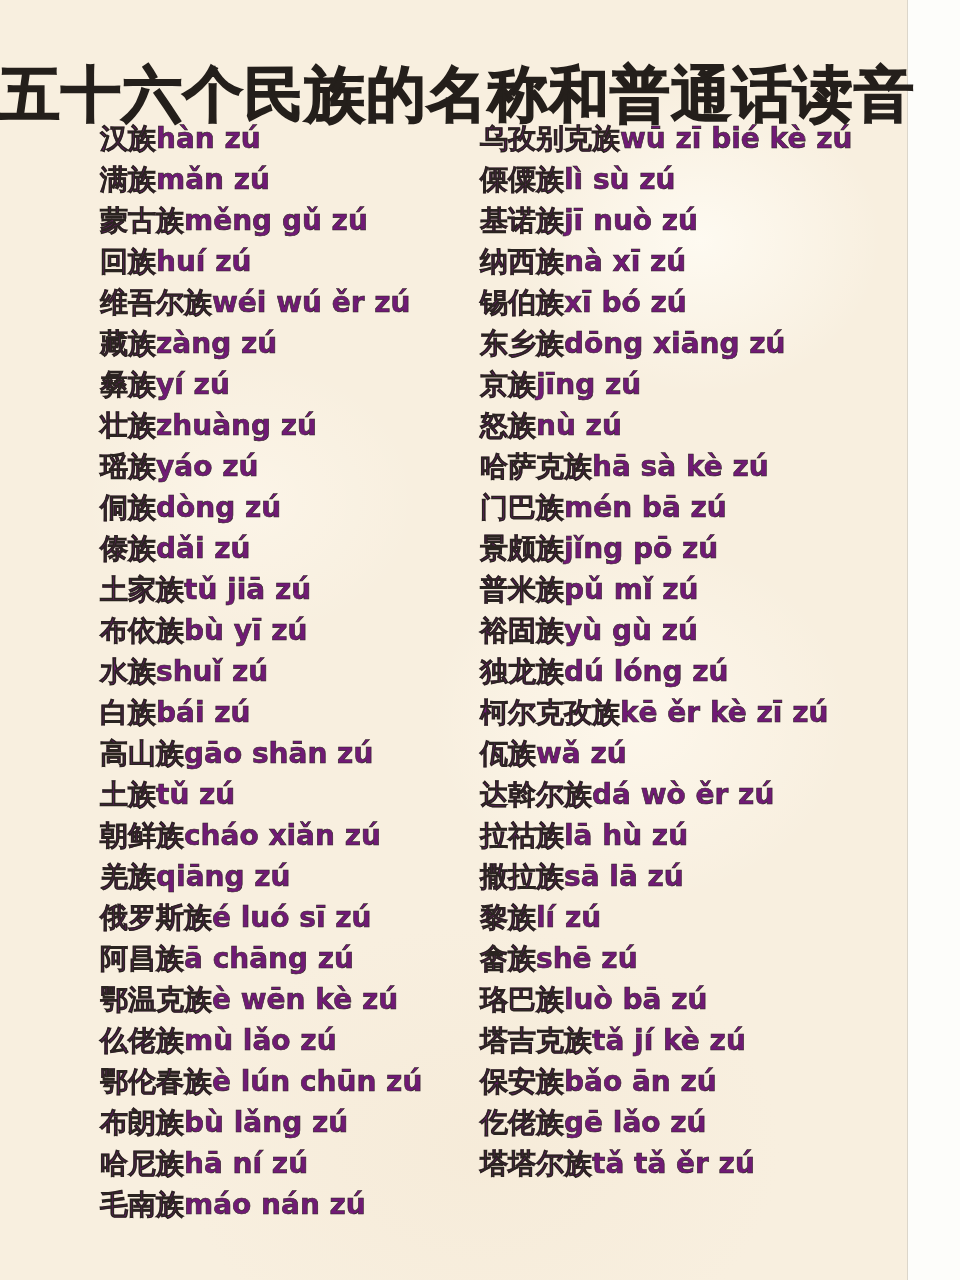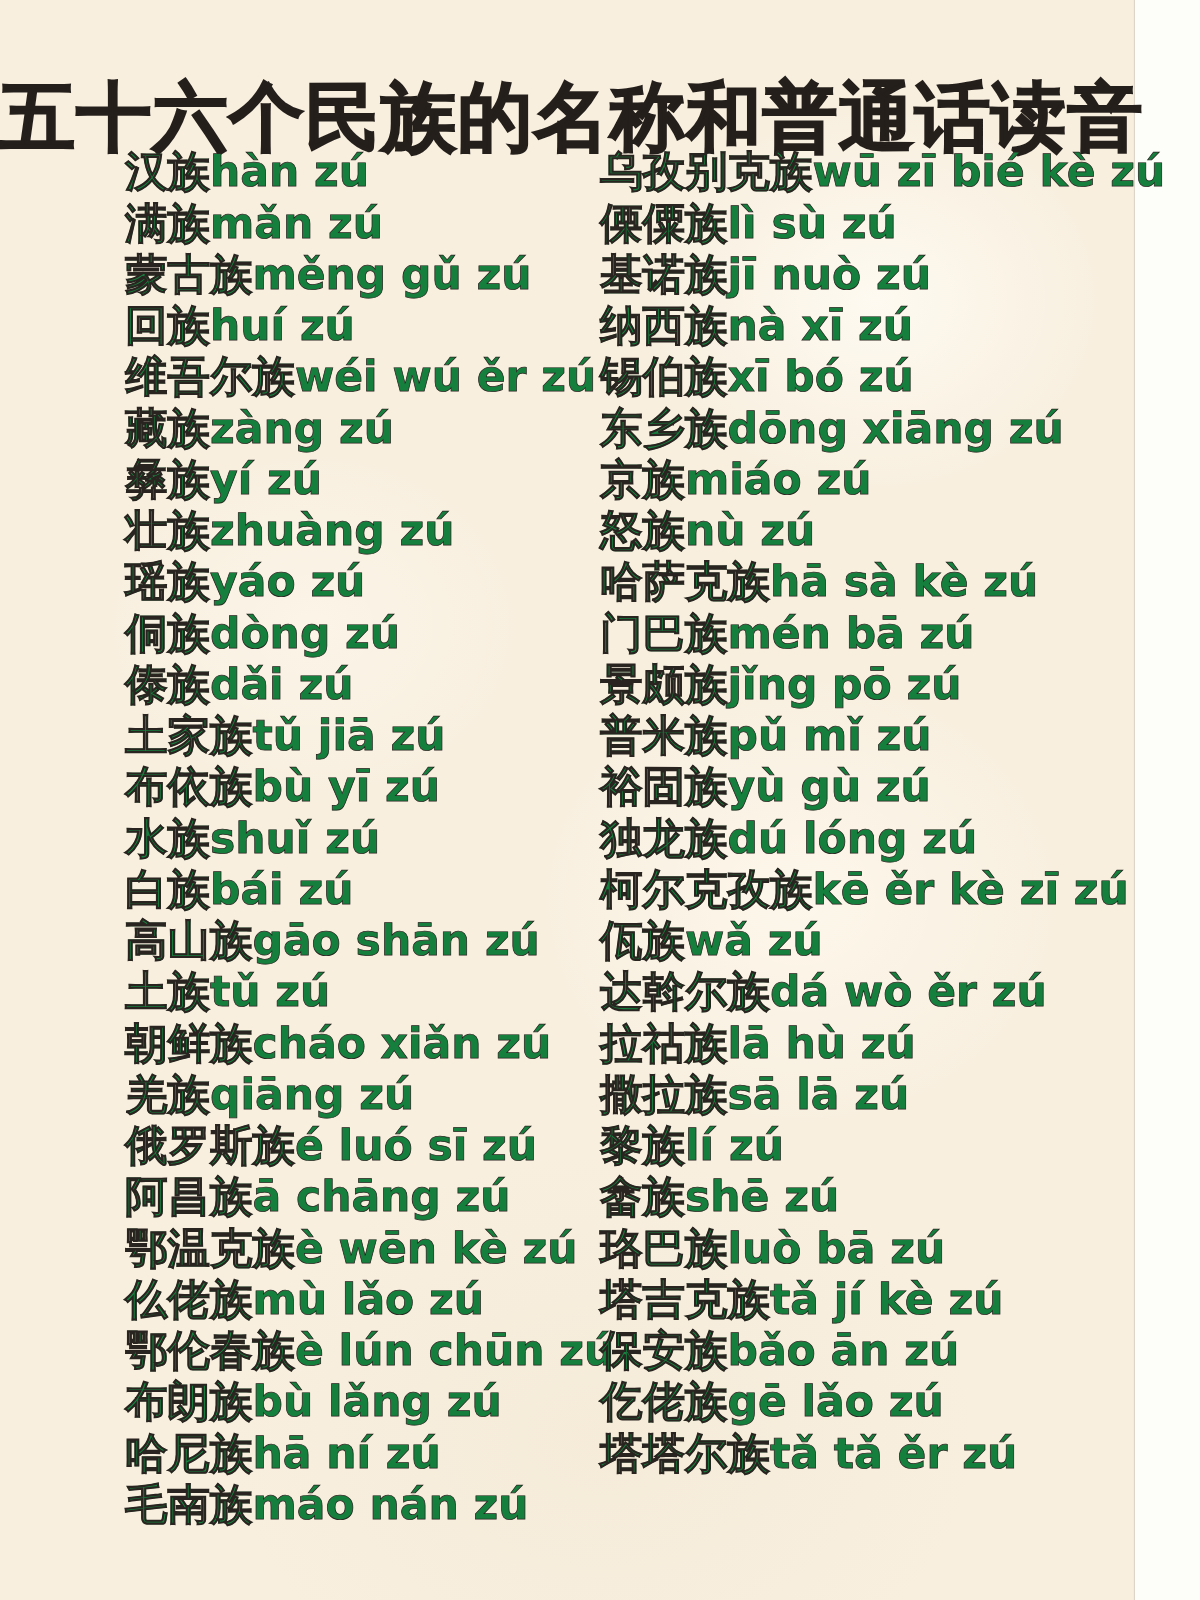--- a/index.html
+++ b/index.html
@@ -25,22 +25,22 @@
     position:absolute;top:14px;left:0;width:908px;
     text-align:center;font-size:60px;line-height:80px;
     letter-spacing:1px;color:#241f1b;
     -webkit-text-stroke:1.4px #241f1b;
     white-space:nowrap;
   }
   .col{position:absolute;top:118px;}
   .col-left{left:100px;}
   .col-right{left:480px;}
   .row{
-    height:41px;line-height:41px;font-size:34px;
-    white-space:nowrap;color:#15803d;
+    height:41px;line-height:41px;font-size:28px;
+    white-space:nowrap;color:#701a75;
     -webkit-text-stroke:.6px #2a2420;
   }
   .row span{display:inline;}
 </style>
 </head>
 <body>
 
 <div class="paper"></div>
 <div class="white-strip"></div>
 
@@ -75,21 +75,21 @@
     <div class="row"><span>哈尼族</span><span>hā ní zú</span></div>
     <div class="row"><span>毛南族</span><span>máo nán zú</span></div>
   </div>
 <div class="col col-right">
     <div class="row"><span>乌孜别克族</span><span>wū zī bié kè zú</span></div>
     <div class="row"><span>傈僳族</span><span>lì sù zú</span></div>
     <div class="row"><span>基诺族</span><span>jī nuò zú</span></div>
     <div class="row"><span>纳西族</span><span>nà xī zú</span></div>
     <div class="row"><span>锡伯族</span><span>xī bó zú</span></div>
     <div class="row"><span>东乡族</span><span>dōng xiāng zú</span></div>
-    <div class="row"><span>京族</span><span>miáo zú</span></div>
+    <div class="row"><span>京族</span><span>jīng zú</span></div>
     <div class="row"><span>怒族</span><span>nù zú</span></div>
     <div class="row"><span>哈萨克族</span><span>hā sà kè zú</span></div>
     <div class="row"><span>门巴族</span><span>mén bā zú</span></div>
     <div class="row"><span>景颇族</span><span>jǐng pō zú</span></div>
     <div class="row"><span>普米族</span><span>pǔ mǐ zú</span></div>
     <div class="row"><span>裕固族</span><span>yù gù zú</span></div>
     <div class="row"><span>独龙族</span><span>dú lóng zú</span></div>
     <div class="row"><span>柯尔克孜族</span><span>kē ěr kè zī zú</span></div>
     <div class="row"><span>佤族</span><span>wǎ zú</span></div>
     <div class="row"><span>达斡尔族</span><span>dá wò ěr zú</span></div>

